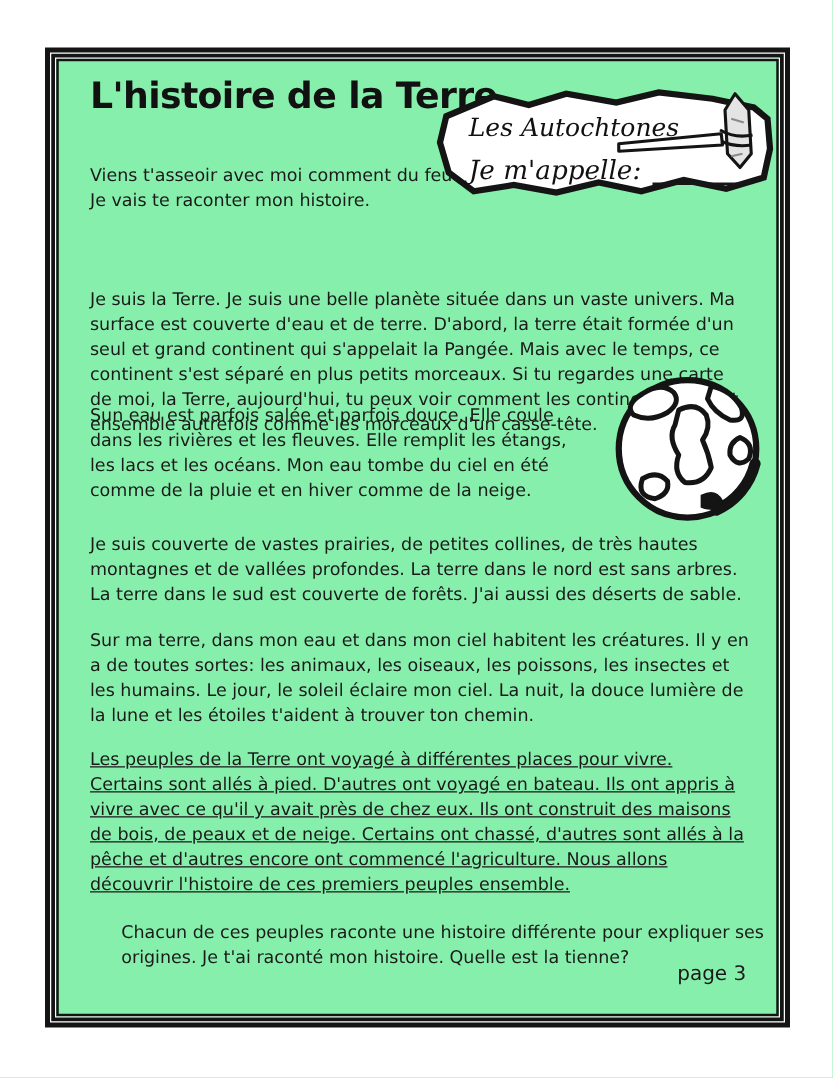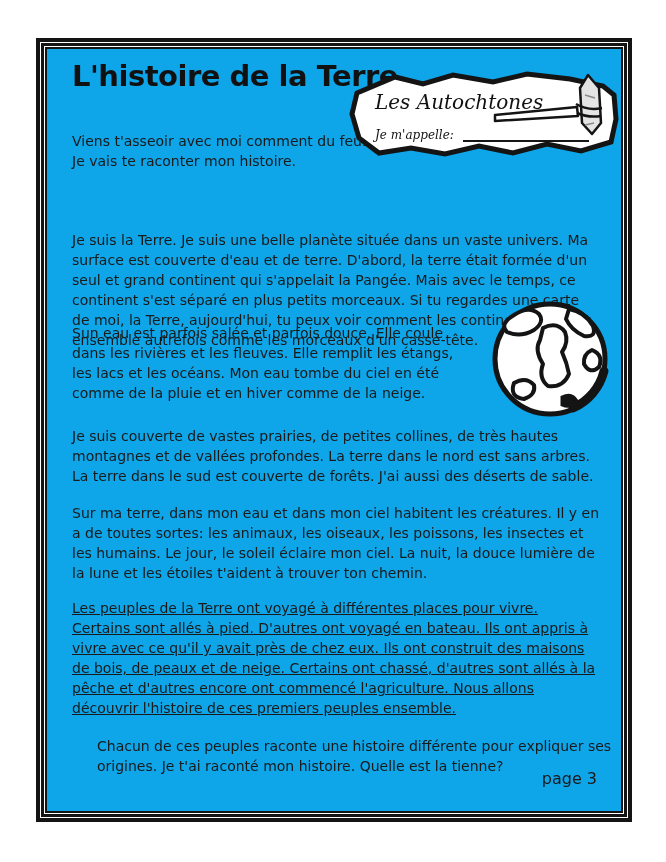--- a/index.html
+++ b/index.html
@@ -11,35 +11,35 @@
   .frame-a {
     box-sizing:border-box; position:absolute; left:36px; top:38px;
     width:596px; height:784px; border:4px solid #141414; padding:1px;
   }
   .frame-b {
     box-sizing:border-box; width:100%; height:100%;
     border:3px solid #141414; padding:1px;
   }
   .frame-c {
     box-sizing:border-box; width:100%; height:100%;
-    border:2px solid #141414; position:relative; background:#0ea5e9;
+    border:2px solid #141414; position:relative; background:#86efac;
   }
   .page-title {
     position:absolute; left:25px; top:10px; margin:0;
     font-size:29px; font-weight:bold; letter-spacing:-0.5px; color:#111;
   }
   
   .banner { position:absolute; left:298px; top:16px; width:278px; height:101px; }
   .banner svg { position:absolute; left:0; top:0; width:100%; height:100%; }
   .banner-text {
     position:absolute; left:30px; top:24px; width:220px;
     font-family:"DejaVu Serif", serif; font-style:italic; color:#111;
   }
   .banner-heading { font-size:20px; line-height:26px; white-space:nowrap; }
-  .banner-name-row { display:flex; align-items:flex-end; margin-top:9px; font-size:12px; white-space:nowrap; }
+  .banner-name-row { display:flex; align-items:flex-end; margin-top:9px; font-size:21px; white-space:nowrap; }
   .name-line { display:inline-block; width:126px; border-bottom:2px solid #161616; height:16px; margin-left:9px; }
   
   .para {
     position:absolute; left:25px; margin:0; width:528px;
     font-size:14px; line-height:20px; color:#1a1a1a;
   }
   .p1 { top:82px;  width:302px; }
   .p2 { top:137px;margin-top:44px; }
   .p3 { top:274px; width:402px; }
   .p4 { top:377px; }

